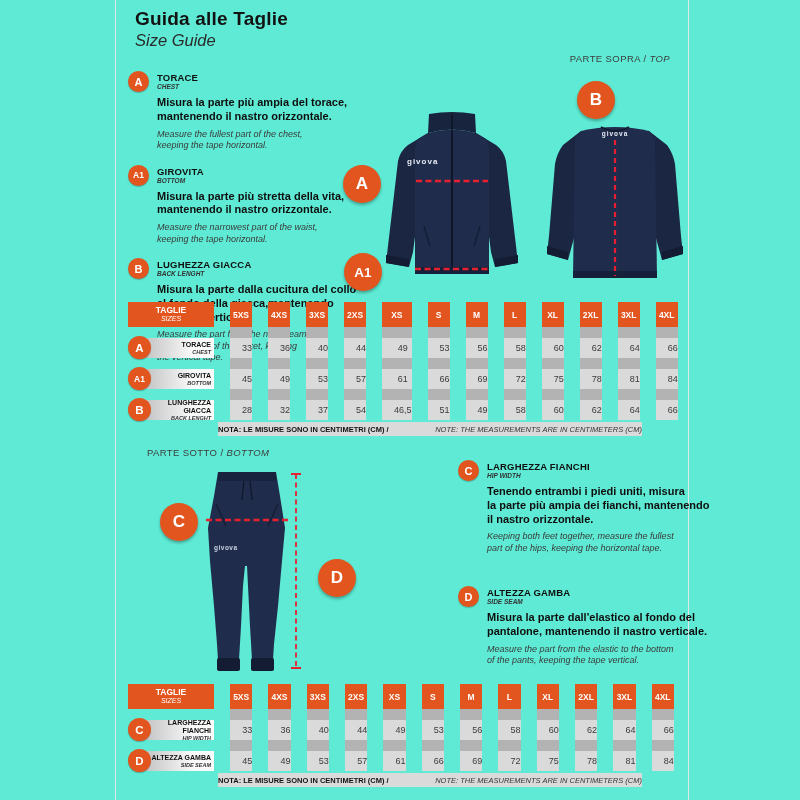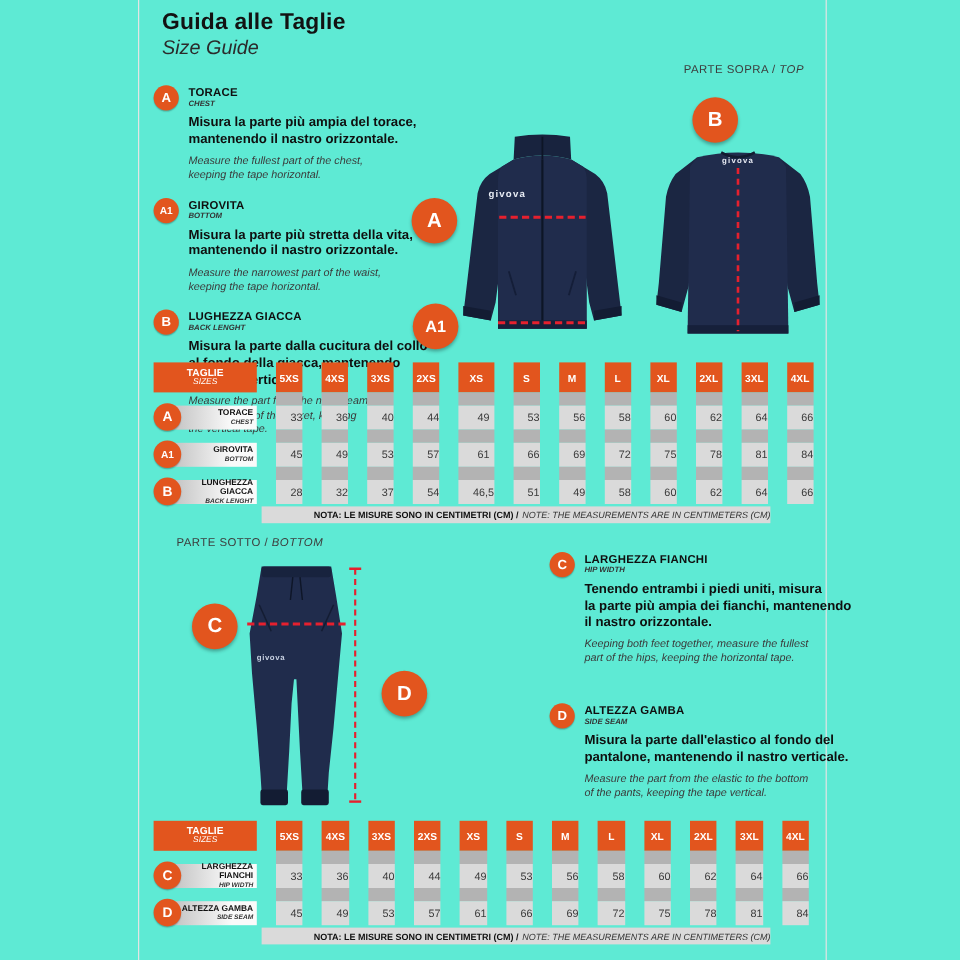--- a/index.html
+++ b/index.html
@@ -84,21 +84,21 @@
     background:var(--accent);color:#fff;font-weight:bold;font-size:11.5px;z-index:2;
     display:flex;align-items:center;justify-content:center;box-shadow:0 1px 1px rgba(0,0,0,.25);}
   .t-circle.small{font-size:8.5px;}
   .t-strip{position:absolute;left:11px;right:0;top:0;bottom:0;
     background:linear-gradient(to right,#BDBDBD,#FAFAFA 72%);
     display:flex;flex-direction:column;justify-content:center;align-items:flex-end;
     padding-right:3px;line-height:1.1;}
   .t-strip-label{font-size:7px;font-weight:bold;color:#101010;text-align:right;}
   .t-strip-sub{font-size:5.5px;font-style:italic;font-weight:bold;color:#333;}
   .t-nota{margin-left:90px;width:424px;margin-top:2px;height:14px;background:var(--cell);
-    display:flex;align-items:center;justify-content:flex-end;font-size:7.5px;color:#101010;}
+    display:flex;align-items:center;justify-content:space-between;font-size:7.5px;color:#101010;}
   .nota-it{font-weight:bold;}
   .nota-en{font-style:italic;color:#333;margin-left:3px;}
 </style>
 </head>
 <body>
 
 <div class="page">
   <div class="edge left"></div>
   <div class="edge right"></div>
 

